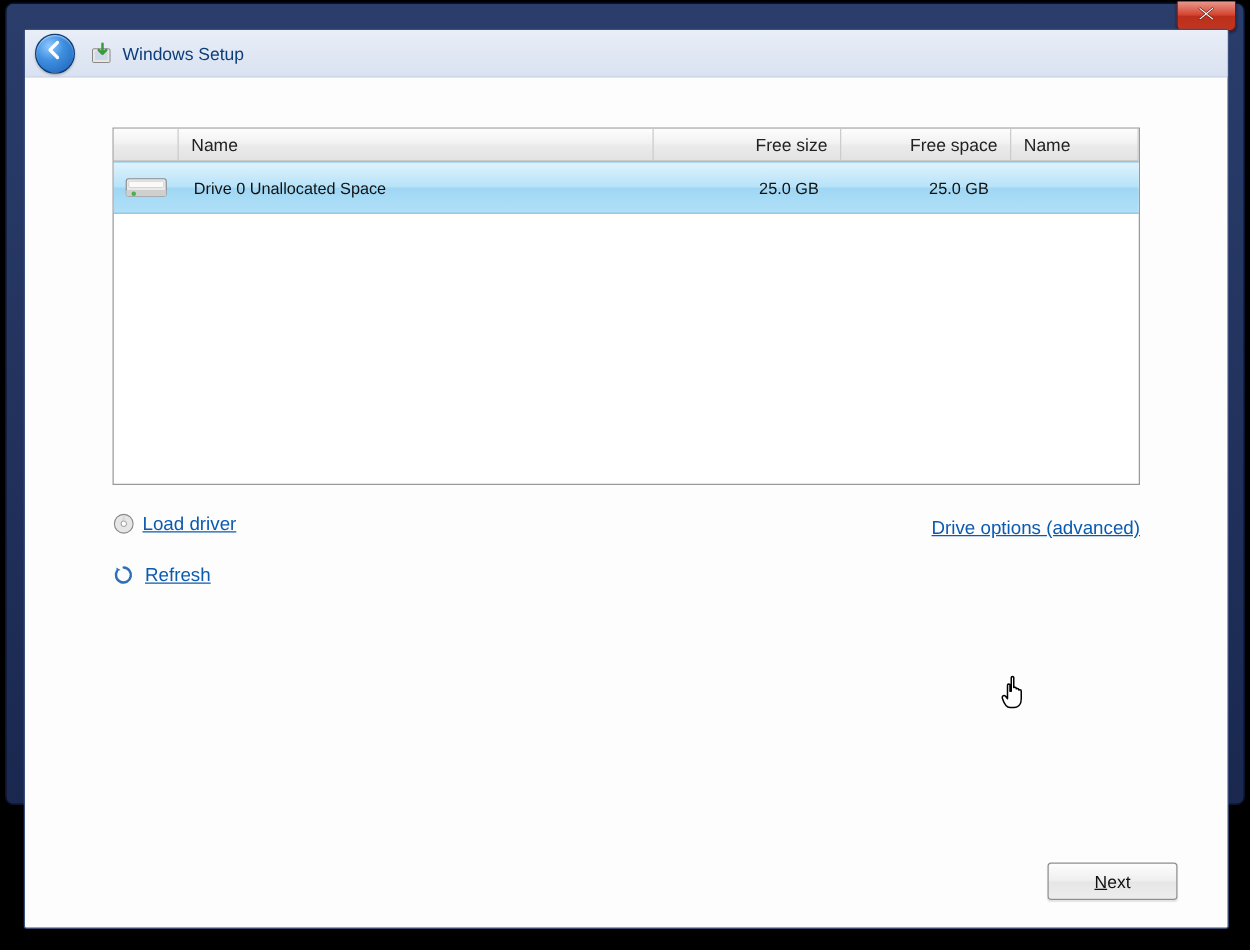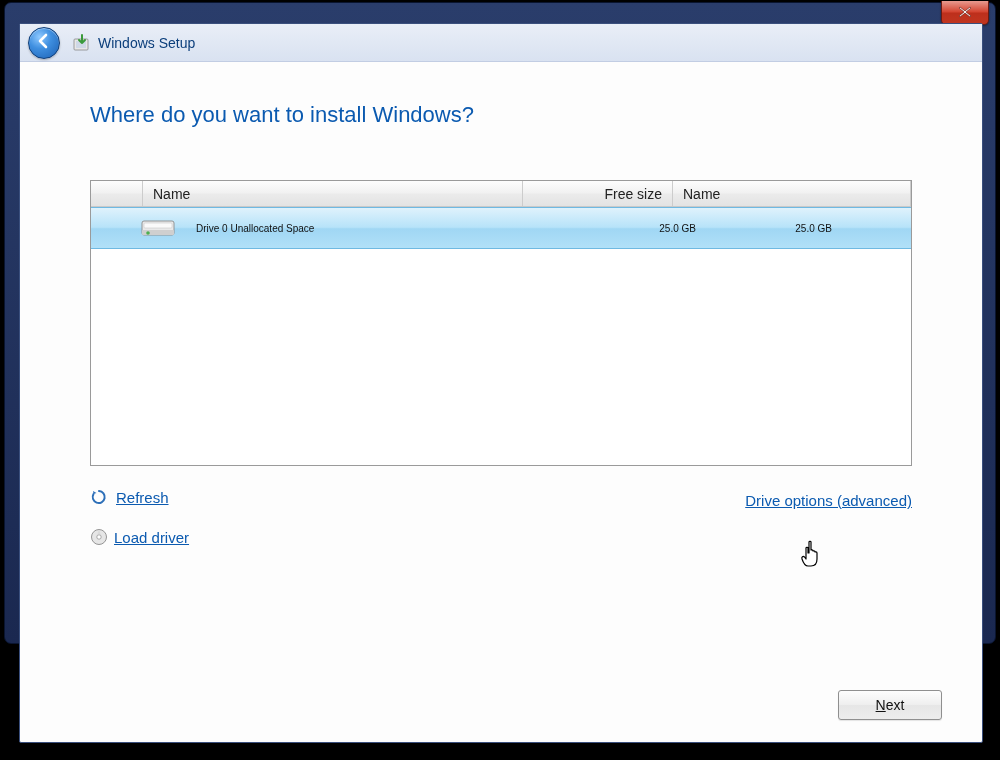--- a/index.html
+++ b/index.html
@@ -118,24 +118,23 @@
     .col-free { width: 136px; justify-content: flex-end; }
     .col-type { flex: 1; border-right: none; }
     .row {
       display: flex;
       height: 42px;
       align-items: center;
       background: linear-gradient(to bottom, #dff2fc 0%, #b7e3f9 48%, #a0d7f4 52%, #b1e0f8 100%);
       border: 1px solid #6fb9e2;
       border-left: none;
       border-right: none;
-      font-size: 10px;
+      font-size: 13px;
       color: #111;
       cursor: pointer;
-      padding-left: 41px;
     }
     .row .col-icon { display: flex; align-items: center; justify-content: center; border-right: none; }
     .row .col-name { border-right: none; padding-left: 12px; }
     .row .col-total { border-right: none; justify-content: flex-end; padding-right: 18px; }
     .row .col-free { border-right: none; justify-content: flex-end; padding-right: 18px; }
     .row .col-type { border-right: none; }
     .row > div { padding: 0 10px; display: flex; align-items: center; }
     .actions {
       margin-top: 22px;
       position: relative;
@@ -209,27 +208,27 @@
         <svg width="20" height="20" viewBox="0 0 20 20">
           <rect x="2" y="6" width="14" height="11" rx="1" fill="#e7e7e7" stroke="#888" stroke-width="0.8"></rect>
           <rect x="4" y="8" width="10" height="7" fill="#cfd8e6"></rect>
           <path d="M10 2 L10 10 M10 10 L7 7 M10 10 L13 7" stroke="#3a9a3a" stroke-width="2" fill="none" stroke-linecap="round"></path>
         </svg>
       </span>
       <span class="title-text">Windows Setup</span>
     </div>
 
     <div class="content">
-      <div class="heading">Where do you want to install Windows?</div>
 
       <div class="table-wrap">
         <div class="thead">
           <div class="col-icon"></div>
           <div class="col-name">Name</div>
           <div class="col-total">Free size</div>
+          <div class="col-free">Free space</div>
           <div class="col-type">Name</div>
         </div>
 
         <div class="row">
           <div class="col-icon">
             <span class="hdd-icon">
               <svg width="36" height="26" viewBox="0 0 36 26">
                 <rect x="2" y="6" width="32" height="14" rx="2" fill="#e9e9e9" stroke="#8a8a8a" stroke-width="0.9"></rect>
                 <rect x="2" y="15" width="32" height="5" rx="1" fill="#cfcfcf"></rect>
                 <circle cx="8" cy="18" r="1.8" fill="#4caf50"></circle>
@@ -239,42 +238,42 @@
           </div>
           <div class="col-name">Drive 0 Unallocated Space</div>
           <div class="col-total">25.0 GB</div>
           <div class="col-free">25.0 GB</div>
           <div class="col-type"></div>
         </div>
       </div>
 
       <div class="actions">
         <div class="action-row">
-          <span class="link">
-            <span class="refresh-icon">
-              <svg width="18" height="18" viewBox="0 0 18 18">
-                <path d="M9 3 A6 6 0 1 1 3.5 6" fill="none" stroke="#2d6fb8" stroke-width="2" stroke-linecap="round"></path>
-                <path d="M3 3 L3.5 6 L6.5 5" fill="#2d6fb8"></path>
-              </svg>
-            </span>
-            <span>Refresh</span>
-          </span>
-        </div>
-        <div class="action-row">
           <span class="link noicon-gap">
             <span class="cd-icon">
               <svg width="18" height="18" viewBox="0 0 18 18">
                 <circle cx="9" cy="9" r="7.5" fill="#e6e6e6" stroke="#8a8a8a" stroke-width="0.9"></circle>
                 <circle cx="9" cy="9" r="2.2" fill="#fff" stroke="#8a8a8a" stroke-width="0.7"></circle>
                 <path d="M9 1.5 L11 8 A2.2 2.2 0 0 0 7 8 Z" fill="#d0d0d0" opacity="0.55"></path>
               </svg>
             </span>
             <span>Load driver</span>
           </span>
         </div>
+        <div class="action-row">
+          <span class="link">
+            <span class="refresh-icon">
+              <svg width="18" height="18" viewBox="0 0 18 18">
+                <path d="M9 3 A6 6 0 1 1 3.5 6" fill="none" stroke="#2d6fb8" stroke-width="2" stroke-linecap="round"></path>
+                <path d="M3 3 L3.5 6 L6.5 5" fill="#2d6fb8"></path>
+              </svg>
+            </span>
+            <span>Refresh</span>
+          </span>
+        </div>
         <div class="drive-options">
           <span class="link">
             <span>Drive options (advanced)</span>
           </span>
         </div>
       </div>
     </div>
 
     <div class="footer">
       <button class="next-button"><span class="underline">N</span><span>ext</span></button>

